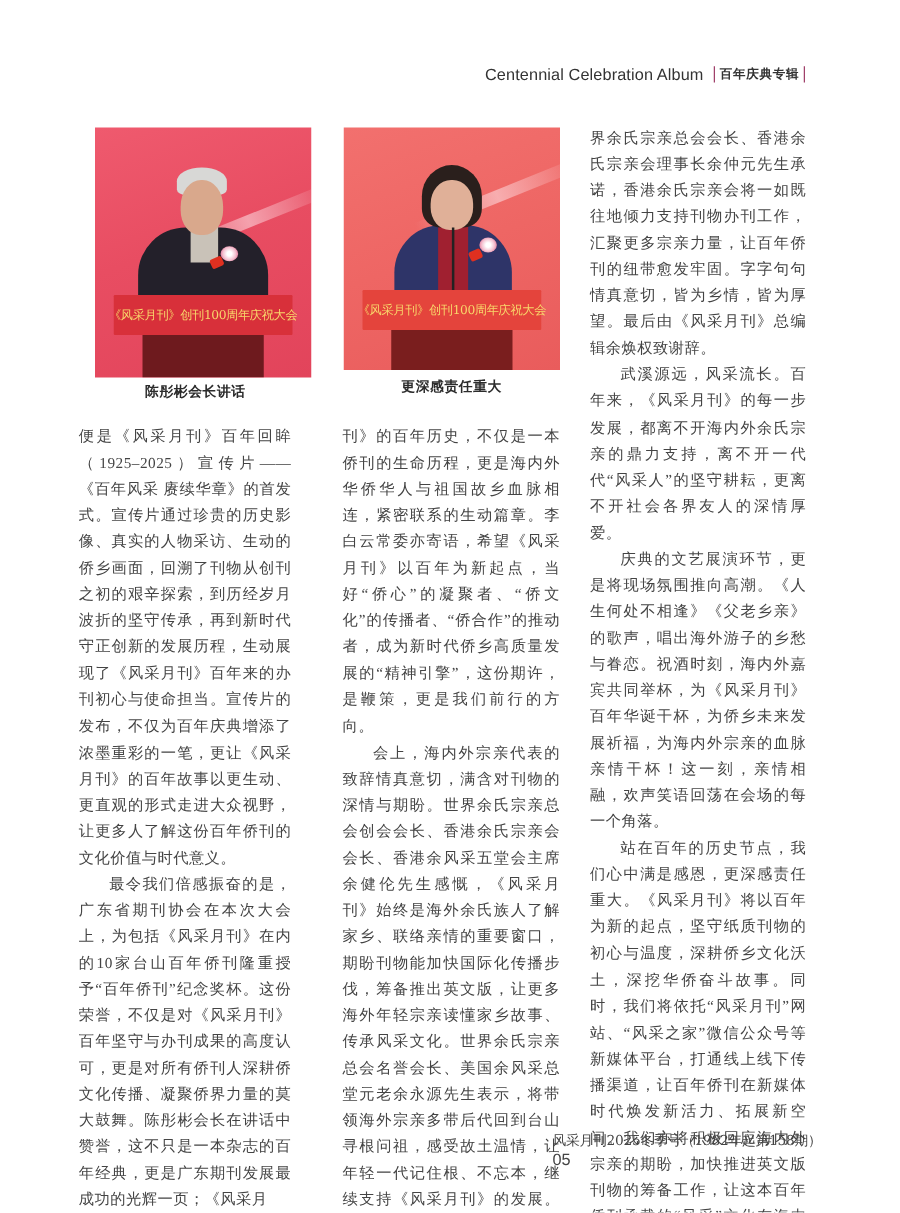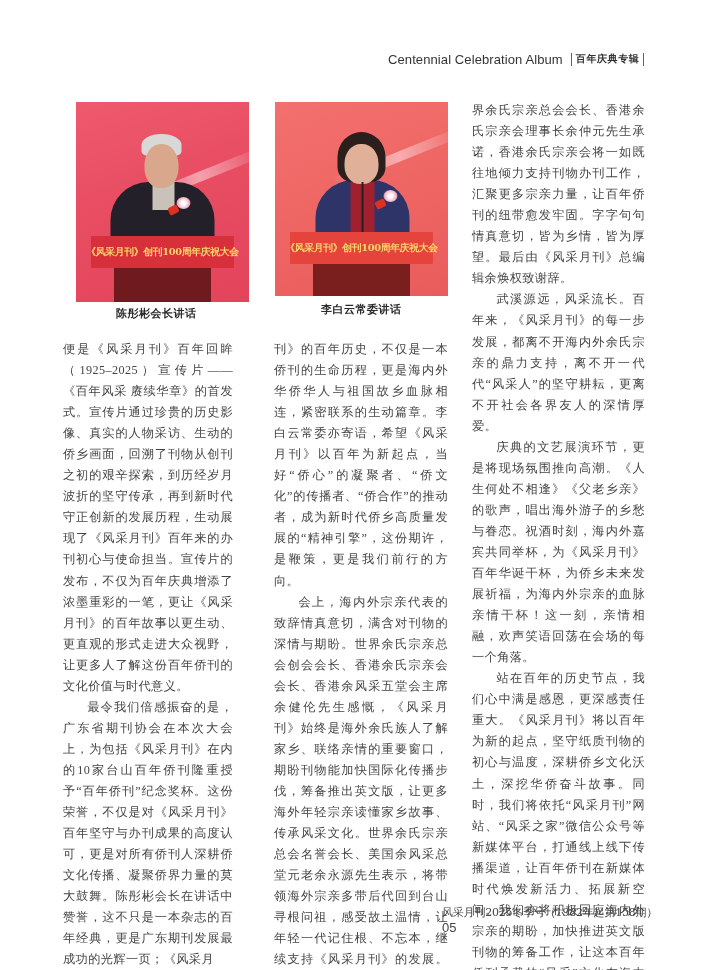--- a/index.html
+++ b/index.html
@@ -16,21 +16,21 @@
   .photo1 { left: 76px; top: 102px; width: 173px; height: 200px; background: linear-gradient(160deg, #ef5a6e 0%, #e84d62 45%, #e2445b 100%); }
   .photo2 { left: 275px; top: 102px; width: 173px; height: 194px; background: linear-gradient(160deg, #f2706e 0%, #ee6664 50%, #e95c5c 100%); }
   .streak { position: absolute; width: 140px; height: 10px; background: linear-gradient(90deg, rgba(255,255,255,0), rgba(255,230,235,0.55), rgba(255,255,255,0)); transform: rotate(-22deg); right: -20px; top: 70px; }
   .person { position: absolute; left: 50%; transform: translateX(-50%); }
   .head { position: absolute; border-radius: 48% 48% 45% 45%; }
   .hair { position: absolute; }
   .torso { position: absolute; border-radius: 38px 38px 0 0; }
   .flower { position: absolute; width: 14px; height: 12px; border-radius: 50%; background: radial-gradient(circle, #ffffff 20%, #f4c0d0 55%, #d04070 100%); }
   .badge { position: absolute; width: 10px; height: 8px; background: #e03020; border-radius: 2px; transform: rotate(-25deg); }
   .podium { position: absolute; left: 15px; width: 143px; height: 32px; border-radius: 1px; display: flex; align-items: center; justify-content: center; }
-  .podium span { color: #f8d66a; font-family: "DejaVu Serif", "Liberation Serif", serif; font-weight: bold; font-size: 9.8px; letter-spacing: -0.3px; white-space: nowrap; }
+  .podium span { color: #f8d66a; font-family: "DejaVu Serif", "Liberation Serif", serif; font-weight: normal; font-size: 9.8px; letter-spacing: -0.3px; white-space: nowrap; }
   .podium-base { position: absolute; left: 38px; width: 97px; }
 
   .caption { position: absolute; font-size: 11px; font-weight: bold; color: #2b2b2b; letter-spacing: 0.5px; white-space: nowrap; }
 
   .col { position: absolute; font-size: 12.2px; line-height: 21.05px; color: #444; text-align: justify; text-justify: inter-character; letter-spacing: 0.4px; }
   .col p { text-indent: 0; font-family: Liberation Serif, serif; }
   .col p.ind { text-indent: 2em; }
   .col1 { left: 63px; top: 339px; width: 170px; }
   .col2 { left: 274px; top: 339px; width: 174px; }
   .col3 { left: 472px; top: 100px; width: 173px; }
@@ -75,21 +75,21 @@
     <div class="head" style="left:69px; top:42px; width:34px; height:40px; background:#e0b098;"></div>
     <div style="position:absolute; left:86px; top:80px; width:2px; height:50px; background:#222;"></div>
     <div class="flower" style="left:108px; top:88px;"></div>
     <div class="badge" style="left:100px; top:98px;"></div>
   </div>
   <div class="podium" style="top:130px; background:#e4443c;">
     <span>《风采月刊》创刊100周年庆祝大会</span>
   </div>
   <div class="podium-base" style="top:162px; height:32px; background:#7a1e1e;"></div>
 </div>
-<div class="caption" style="left:321px; top:302px;">李白云常委讲话</div>
+<div class="caption" style="left:321px; top:302px;">更深感责任重大</div>
 
 <div class="col col1">
   <p>便是《风采月刊》百年回眸（1925–2025）宣传片——《百年风采 赓续华章》的首发式。宣传片通过珍贵的历史影像、真实的人物采访、生动的侨乡画面，回溯了刊物从创刊之初的艰辛探索，到历经岁月波折的坚守传承，再到新时代守正创新的发展历程，生动展现了《风采月刊》百年来的办刊初心与使命担当。宣传片的发布，不仅为百年庆典增添了浓墨重彩的一笔，更让《风采月刊》的百年故事以更生动、更直观的形式走进大众视野，让更多人了解这份百年侨刊的文化价值与时代意义。</p>
   <p class="ind">最令我们倍感振奋的是，广东省期刊协会在本次大会上，为包括《风采月刊》在内的10家台山百年侨刊隆重授予“百年侨刊”纪念奖杯。这份荣誉，不仅是对《风采月刊》百年坚守与办刊成果的高度认可，更是对所有侨刊人深耕侨文化传播、凝聚侨界力量的莫大鼓舞。陈彤彬会长在讲话中赞誉，这不只是一本杂志的百年经典，更是广东期刊发展最成功的光辉一页；《风采月</p>
 </div>
 
 <div class="col col2">
   <p>刊》的百年历史，不仅是一本侨刊的生命历程，更是海内外华侨华人与祖国故乡血脉相连，紧密联系的生动篇章。李白云常委亦寄语，希望《风采月刊》以百年为新起点，当好“侨心”的凝聚者、“侨文化”的传播者、“侨合作”的推动者，成为新时代侨乡高质量发展的“精神引擎”，这份期许，是鞭策，更是我们前行的方向。</p>
   <p class="ind">会上，海内外宗亲代表的致辞情真意切，满含对刊物的深情与期盼。世界余氏宗亲总会创会会长、香港余氏宗亲会会长、香港余风采五堂会主席余健伦先生感慨，《风采月刊》始终是海外余氏族人了解家乡、联络亲情的重要窗口，期盼刊物能加快国际化传播步伐，筹备推出英文版，让更多海外年轻宗亲读懂家乡故事、传承风采文化。世界余氏宗亲总会名誉会长、美国余风采总堂元老余永源先生表示，将带领海外宗亲多带后代回到台山寻根问祖，感受故土温情，让年轻一代记住根、不忘本，继续支持《风采月刊》的发展。第九届世</p>
 </div>

